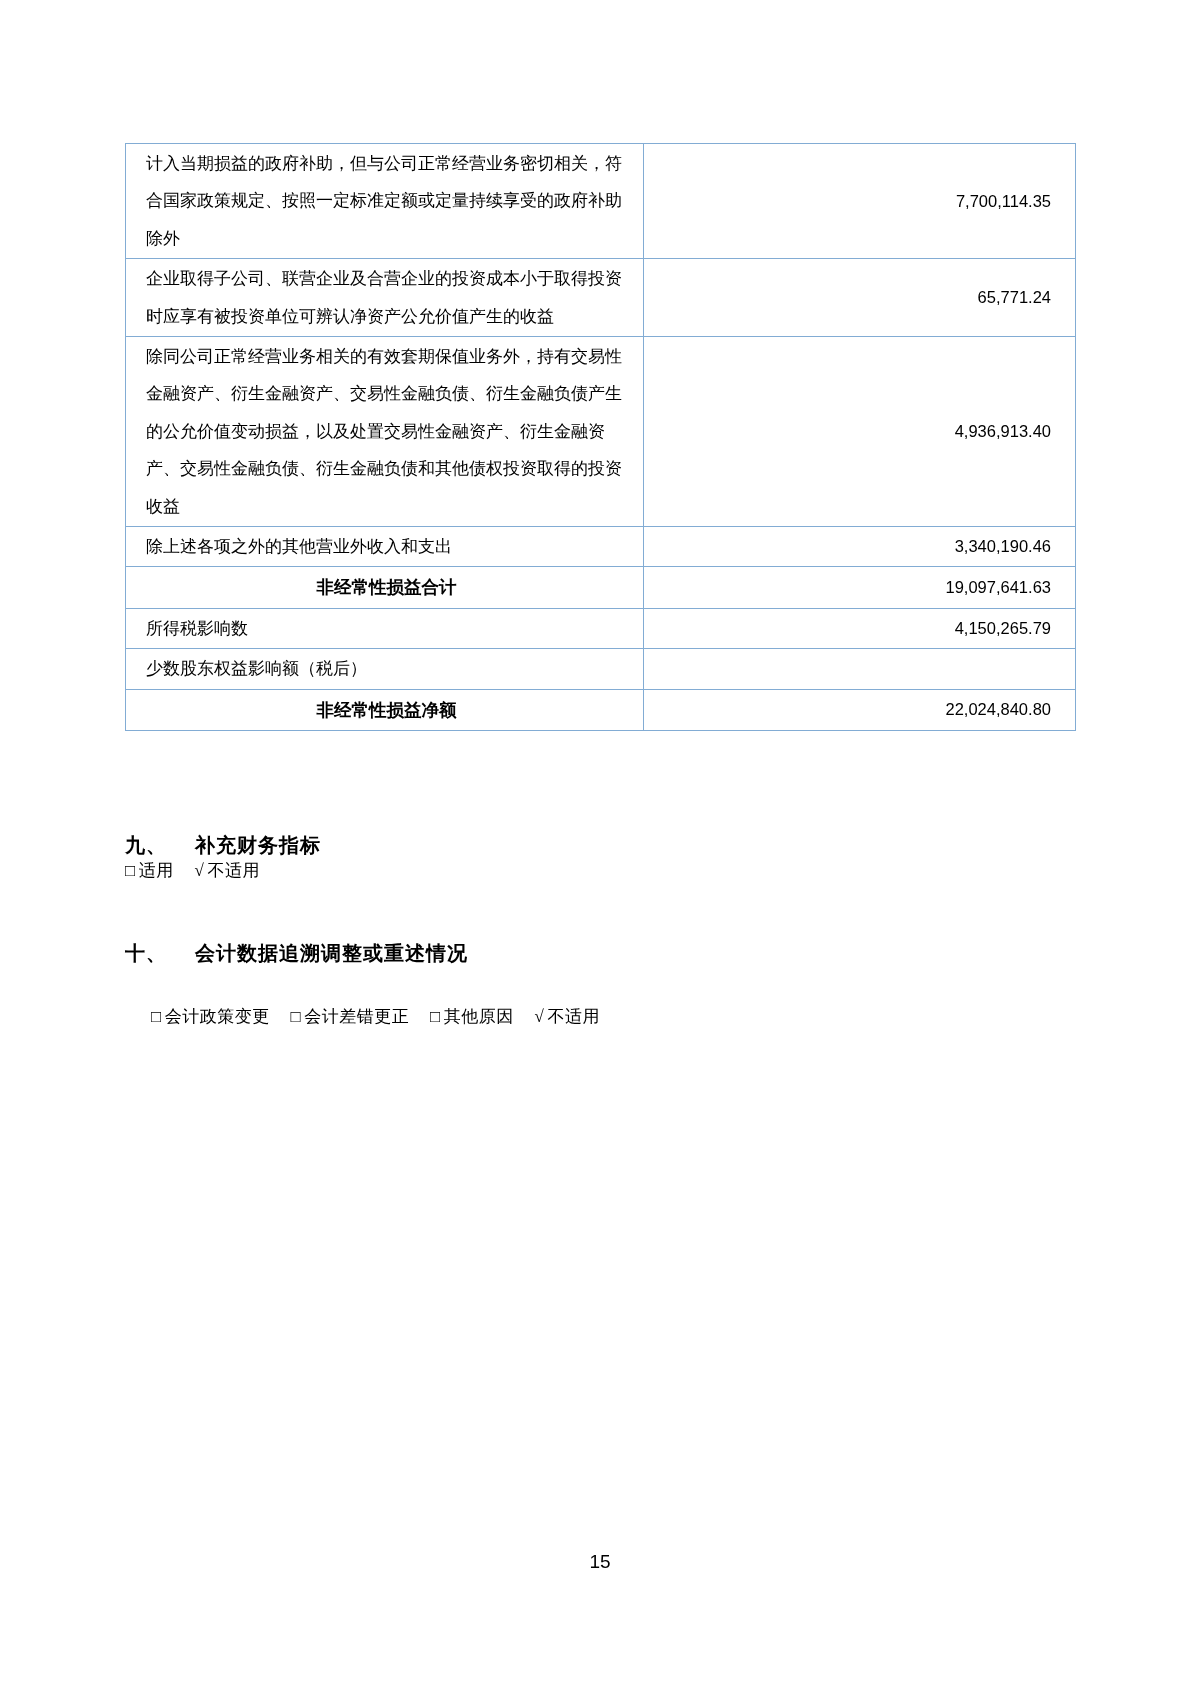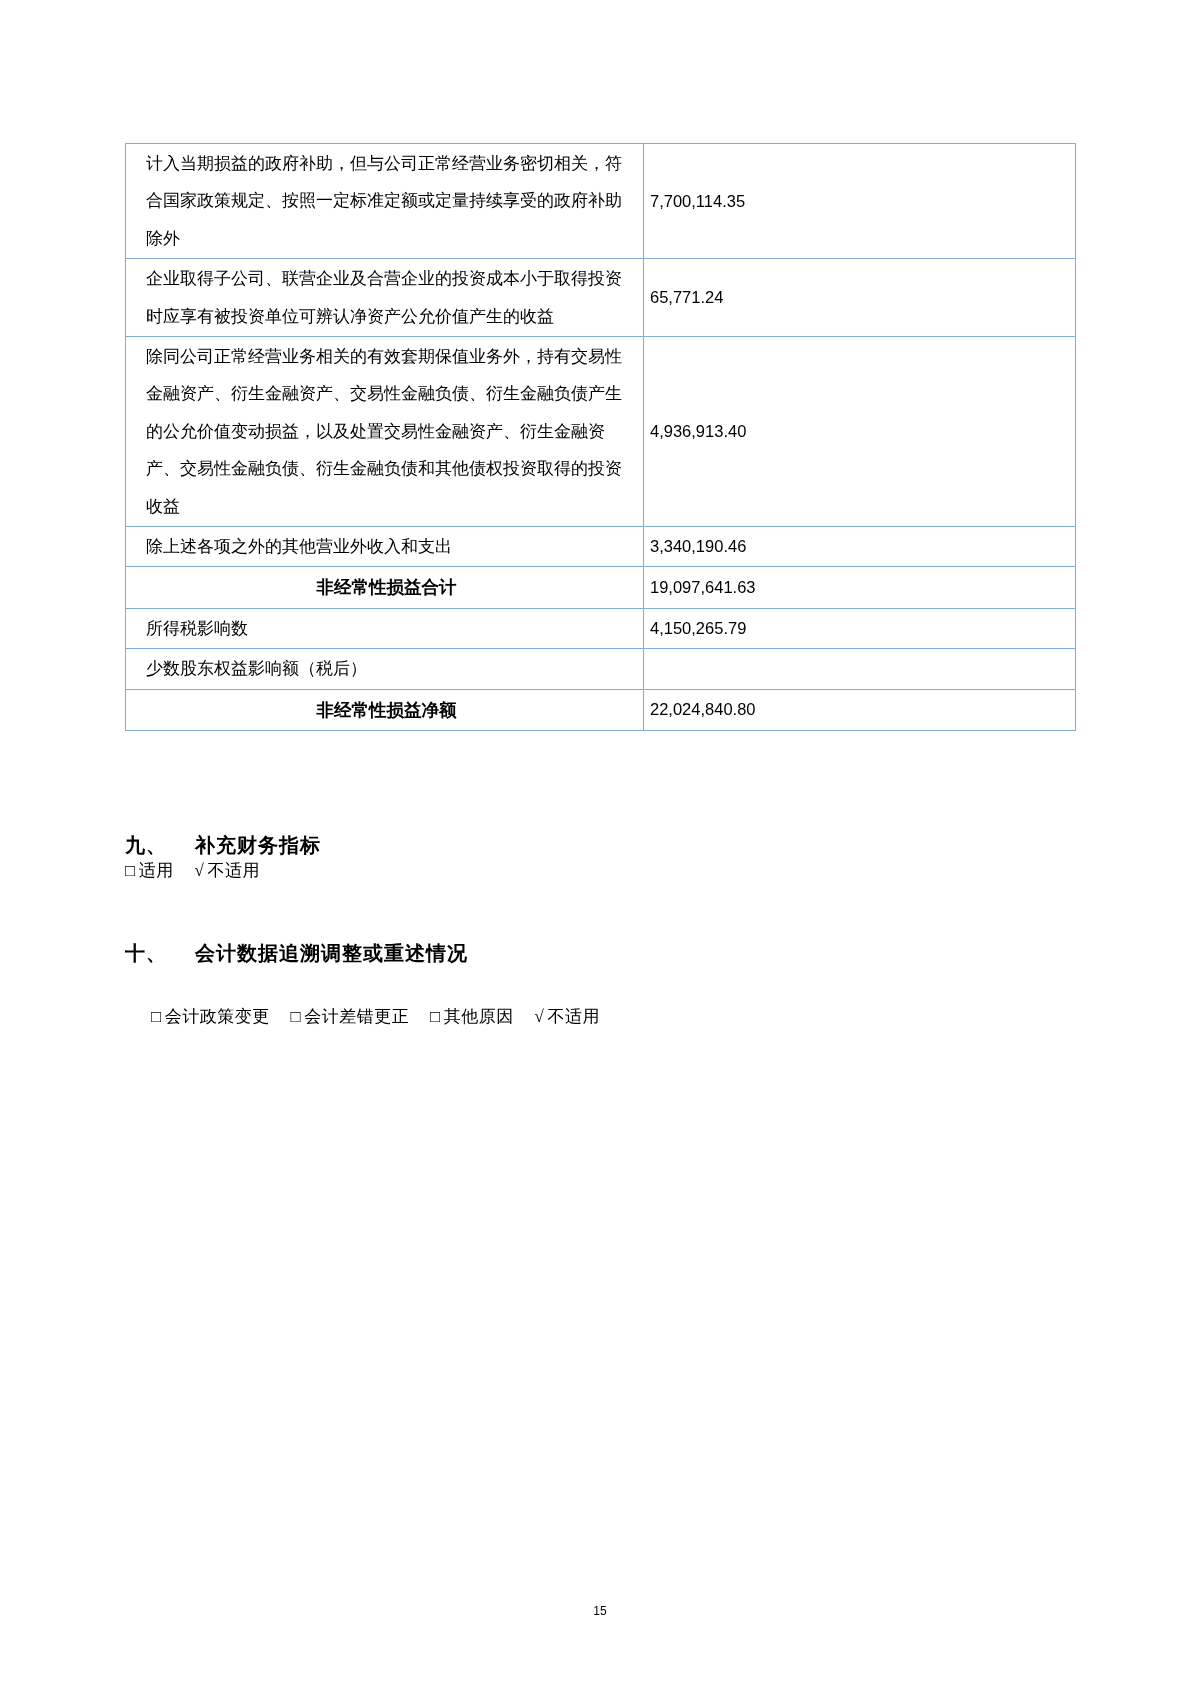--- a/index.html
+++ b/index.html
@@ -12,42 +12,42 @@
   .content { padding:143px 125px 0 125px; }
 
   table.nr-table { width:950px; border-collapse:collapse; table-layout:fixed; }
   table.nr-table td { border:1px solid var(--table-border); vertical-align:middle; }
   td.cell-label {
     font-size:17px; line-height:2.2; padding:1px 16px 1px 20px;
     text-align:left;
   }
   td.cell-value {
     font-family:"Liberation Sans", sans-serif; font-size:16.5px;
-    text-align:left; padding:1px 12px 1px 6px;
+    text-align:right; padding:1px 24px 1px 6px;
   }
   tr.total-row td.cell-label {
     text-align:center; font-weight:700;
     font-family:"Liberation Sans", sans-serif; font-size:17.5px;
   }
 
   .section-heading {
     margin-top:101px; font-family:"Liberation Sans", sans-serif;
     font-weight:700; font-size:20px; letter-spacing:1px;
   }
   .section-heading .h-num { display:inline-block; min-width:70px; }
 
   .options-line { font-size:17px; letter-spacing:0.5px; }
   .options-line.second { margin-top:38px;padding-left:26px; }
   .section-heading.second { margin-top:58px; }
   .opt { margin-right:16px; white-space:nowrap; }
   .opt .glyph { margin-right:3px; }
 
   .page-number {
-    position:absolute; top:1604px; left:0; width:100%; text-align:center;
-    font-family:"Liberation Sans", sans-serif; font-size:12px;
+    position:absolute; top:1551px; left:0; width:100%; text-align:center;
+    font-family:"Liberation Sans", sans-serif; font-size:19px;
   }
 </style>
 </head>
 <body>
 
 <div class="page">
   <div class="content">
 
     <table class="nr-table">
       <colgroup>

